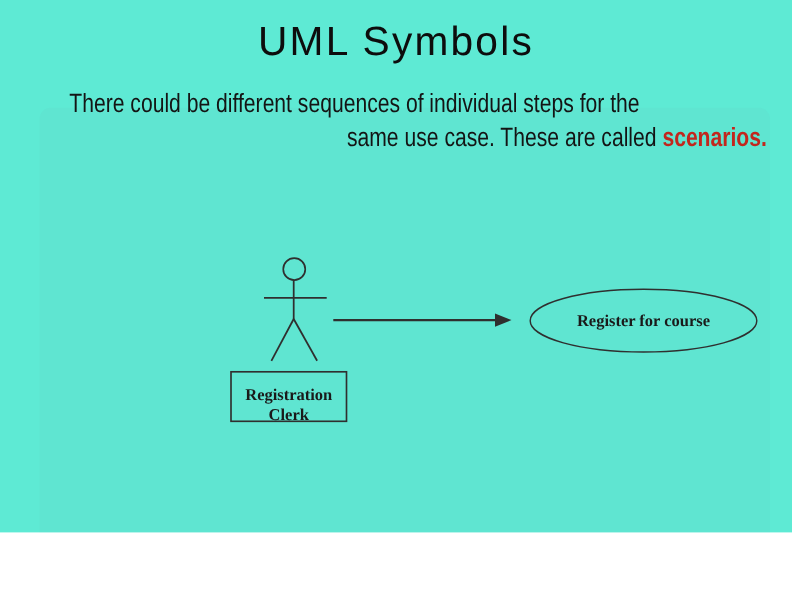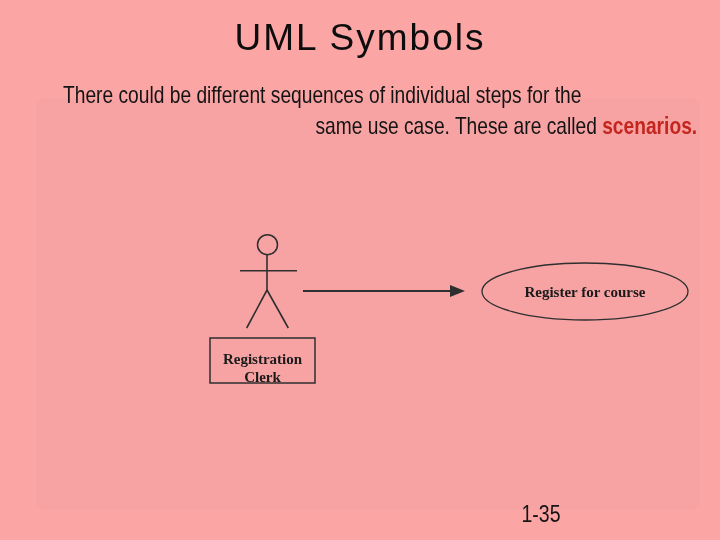--- a/index.html
+++ b/index.html
@@ -1,18 +1,18 @@
 <!DOCTYPE html>
 <html><head>
 <meta charset="utf-8">
 <style>
   html,body { margin:0; padding:0; }
   #slide {
-    position:relative; width:720px; height:540px;
-    background:#fca5a5; overflow:hidden;
+    position:relative; width:720px; height:484px;
+    background:#5eead4; overflow:hidden;
     font-family:"Liberation Sans", sans-serif;
     color:#111;
   }
   .placeholder {
     position:absolute; left:36px; top:98px; width:664px; height:412px;
     background:rgba(140,140,160,0.04); border-radius:10px;
   }
   .title {
     position:absolute; top:17px; left:0; width:720px;
     text-align:center; font-size:37px; letter-spacing:2px;

